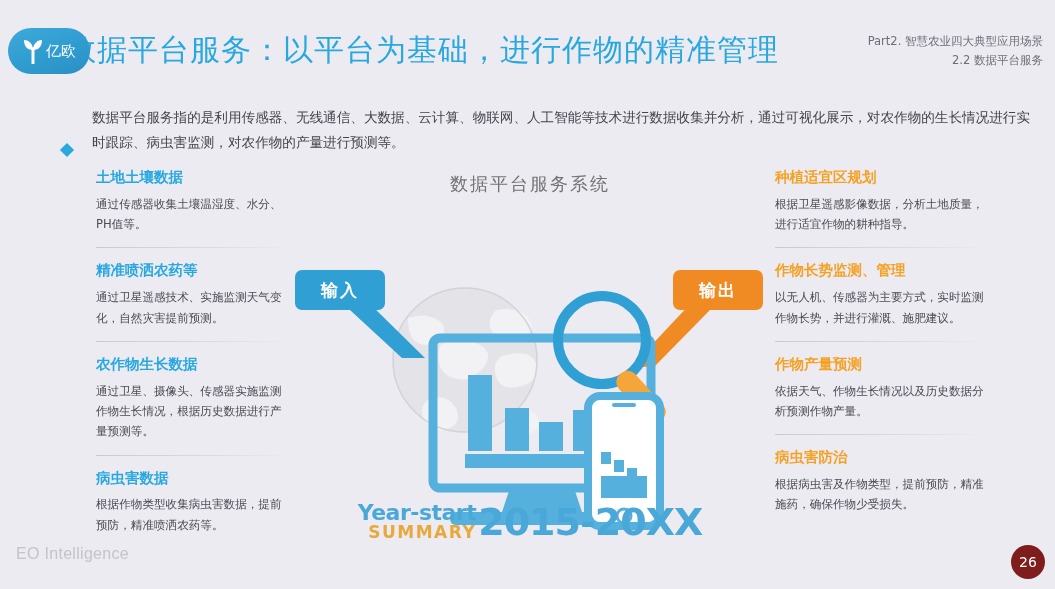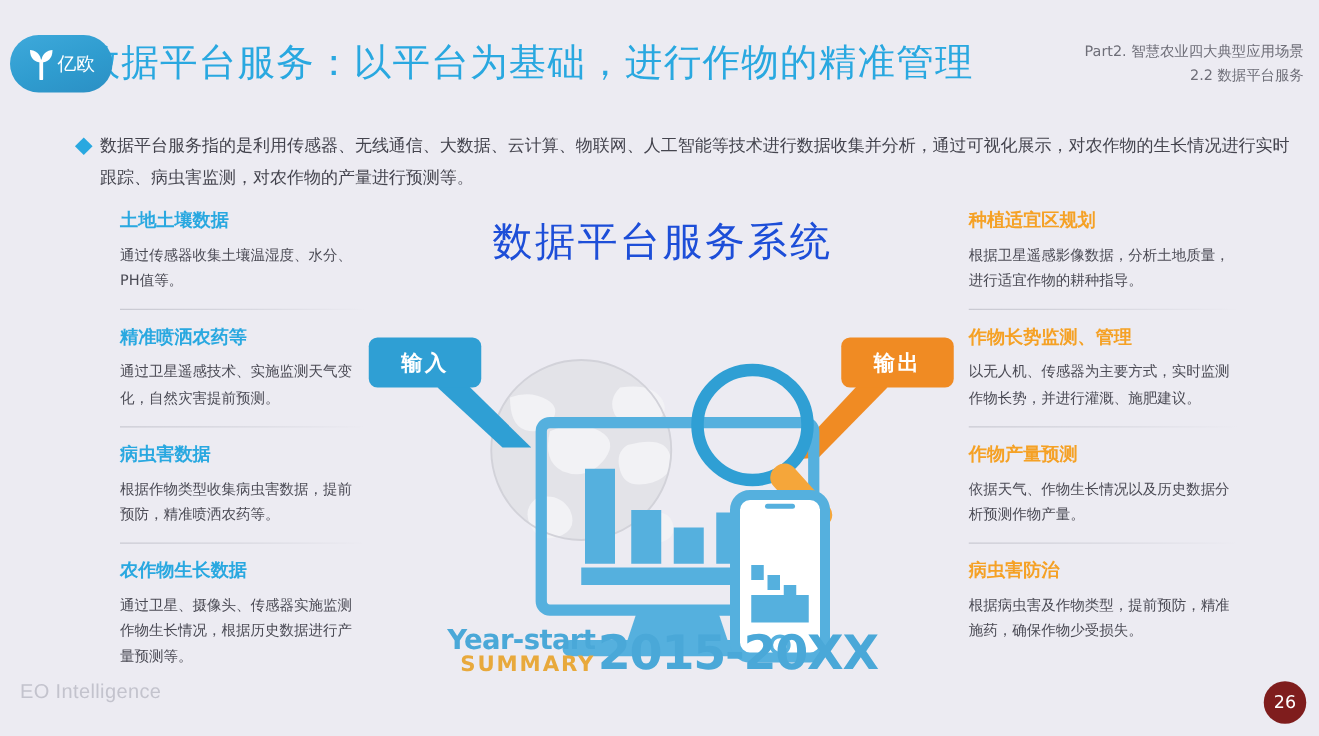--- a/index.html
+++ b/index.html
@@ -29,21 +29,21 @@
     font-size:30px; color:#29a8e0; letter-spacing:1px; white-space:nowrap;
     font-family:"DejaVu Sans","Liberation Sans",sans-serif; font-weight:400;
   }
   #header-right{
     position:absolute; right:12px; top:10px; text-align:right;
     color:#6e6e78; font-size:11.5px; line-height:1.65;
     font-family:"DejaVu Sans","Liberation Sans",sans-serif;
   }
 
   
-  #intro{ position:absolute; left:62px; top:105px; width:975px; display:flex; gap:8px; }
+  #intro{ position:absolute; left:62px; top:105px; width:975px; display:flex; gap:20px;align-items:flex-end; }
   #intro .diamond{
     width:10px; height:10px; margin-top:7px; flex:0 0 10px;
     background:#29a8e0; transform:rotate(45deg);
   }
   #intro .txt{
     font-size:13.6px; line-height:1.85; color:#44444e;
     font-family:"DejaVu Sans","Liberation Sans",sans-serif;
   }
 
   
@@ -65,21 +65,21 @@
   #col-right .blk-title{ color:#f5a125; }
   .blk-body{
     font-size:11.6px; line-height:1.75; color:#4b4b55;
     font-family:"DejaVu Sans","Liberation Sans",sans-serif;
   }
 
   
   #center{ position:absolute; left:290px; top:160px; width:480px; height:400px; }
   #center-title{
     position:absolute; left:0; top:12px; width:480px; text-align:center;
-    font-size:32px; color:#1d4ed8; letter-spacing:2px;
+    font-size:18px; color:#737373; letter-spacing:2px;
     font-family:"DejaVu Sans","Liberation Sans",sans-serif;
   }
   .callout{
     position:absolute; width:90px; height:40px; border-radius:7px;
     display:flex; align-items:center; justify-content:center;
     color:#fff; font-size:17px; font-weight:bold; letter-spacing:2px;
     font-family:"DejaVu Sans","Liberation Sans",sans-serif;
   }
   #callout-in{ left:5px; top:110px; background:#2f9fd4; }
   #callout-out{ left:383px; top:110px; background:#f08b23; }
@@ -139,26 +139,26 @@
   <div class="col" id="col-left">
     <div class="block">
       <div class="blk-title">土地土壤数据</div>
       <div class="blk-body">通过传感器收集土壤温湿度、水分、PH值等。</div>
     </div>
     <div class="block">
       <div class="blk-title">精准喷洒农药等</div>
       <div class="blk-body">通过卫星遥感技术、实施监测天气变化，自然灾害提前预测。</div>
     </div>
     <div class="block">
+      <div class="blk-title">农作物生长数据</div>
+      <div class="blk-body">通过卫星、摄像头、传感器实施监测作物生长情况，根据历史数据进行产量预测等。</div>
+    </div>
+    <div class="block">
       <div class="blk-title">病虫害数据</div>
       <div class="blk-body">根据作物类型收集病虫害数据，提前预防，精准喷洒农药等。</div>
-    </div>
-    <div class="block">
-      <div class="blk-title">农作物生长数据</div>
-      <div class="blk-body">通过卫星、摄像头、传感器实施监测作物生长情况，根据历史数据进行产量预测等。</div>
     </div>
   </div>
 
   <div class="col" id="col-right">
     <div class="block">
       <div class="blk-title">种植适宜区规划</div>
       <div class="blk-body">根据卫星遥感影像数据，分析土地质量，进行适宜作物的耕种指导。</div>
     </div>
     <div class="block">
       <div class="blk-title">作物长势监测、管理</div>

